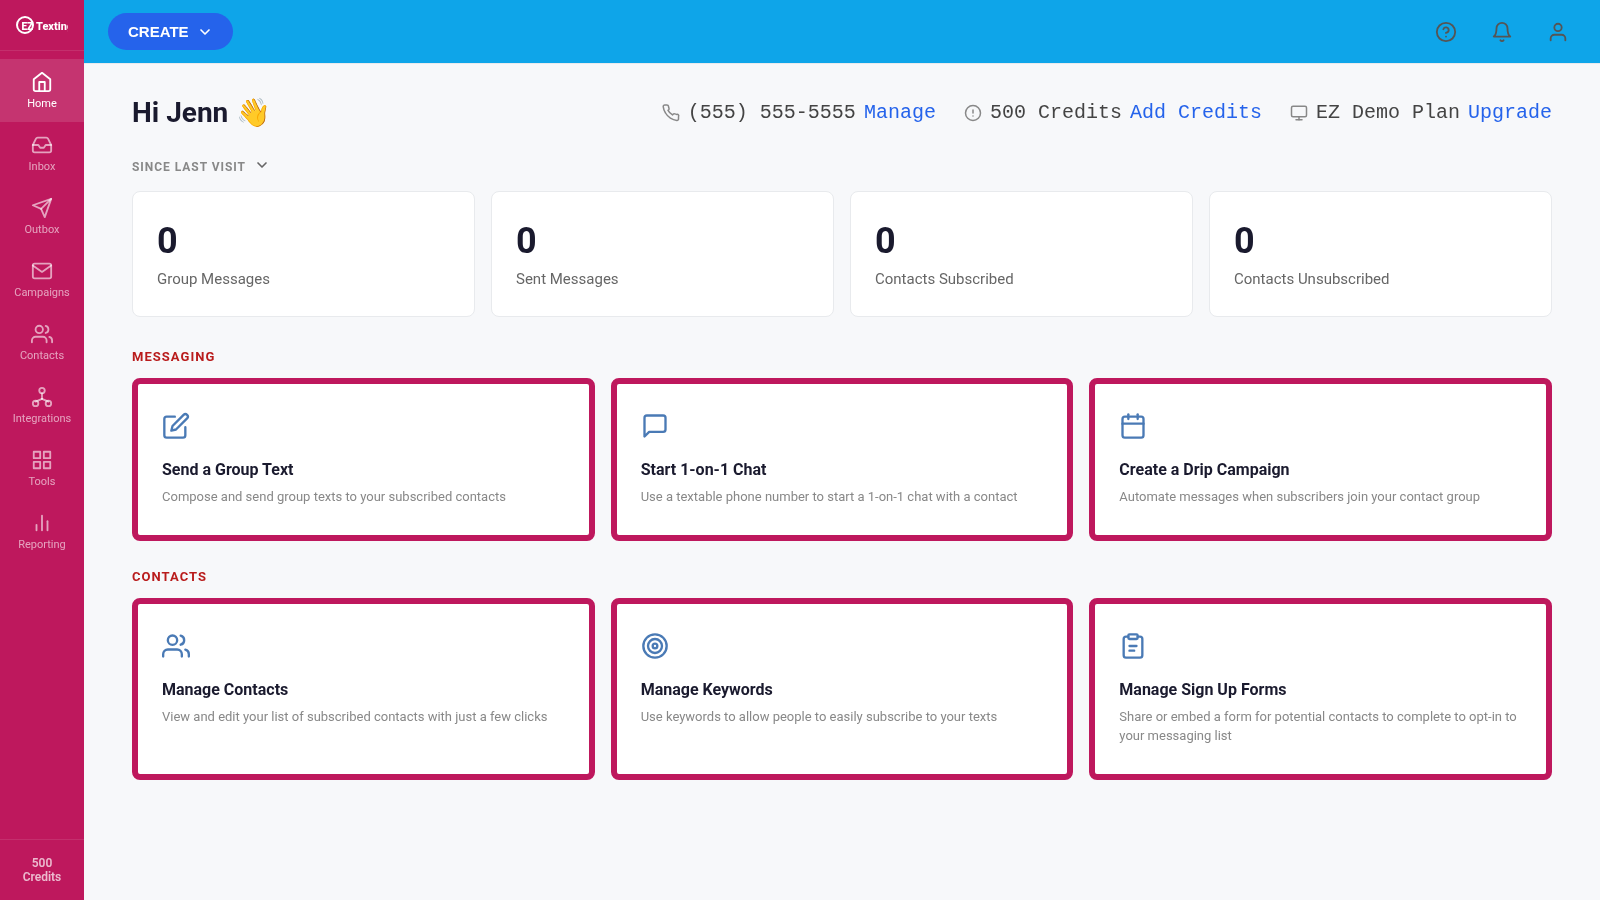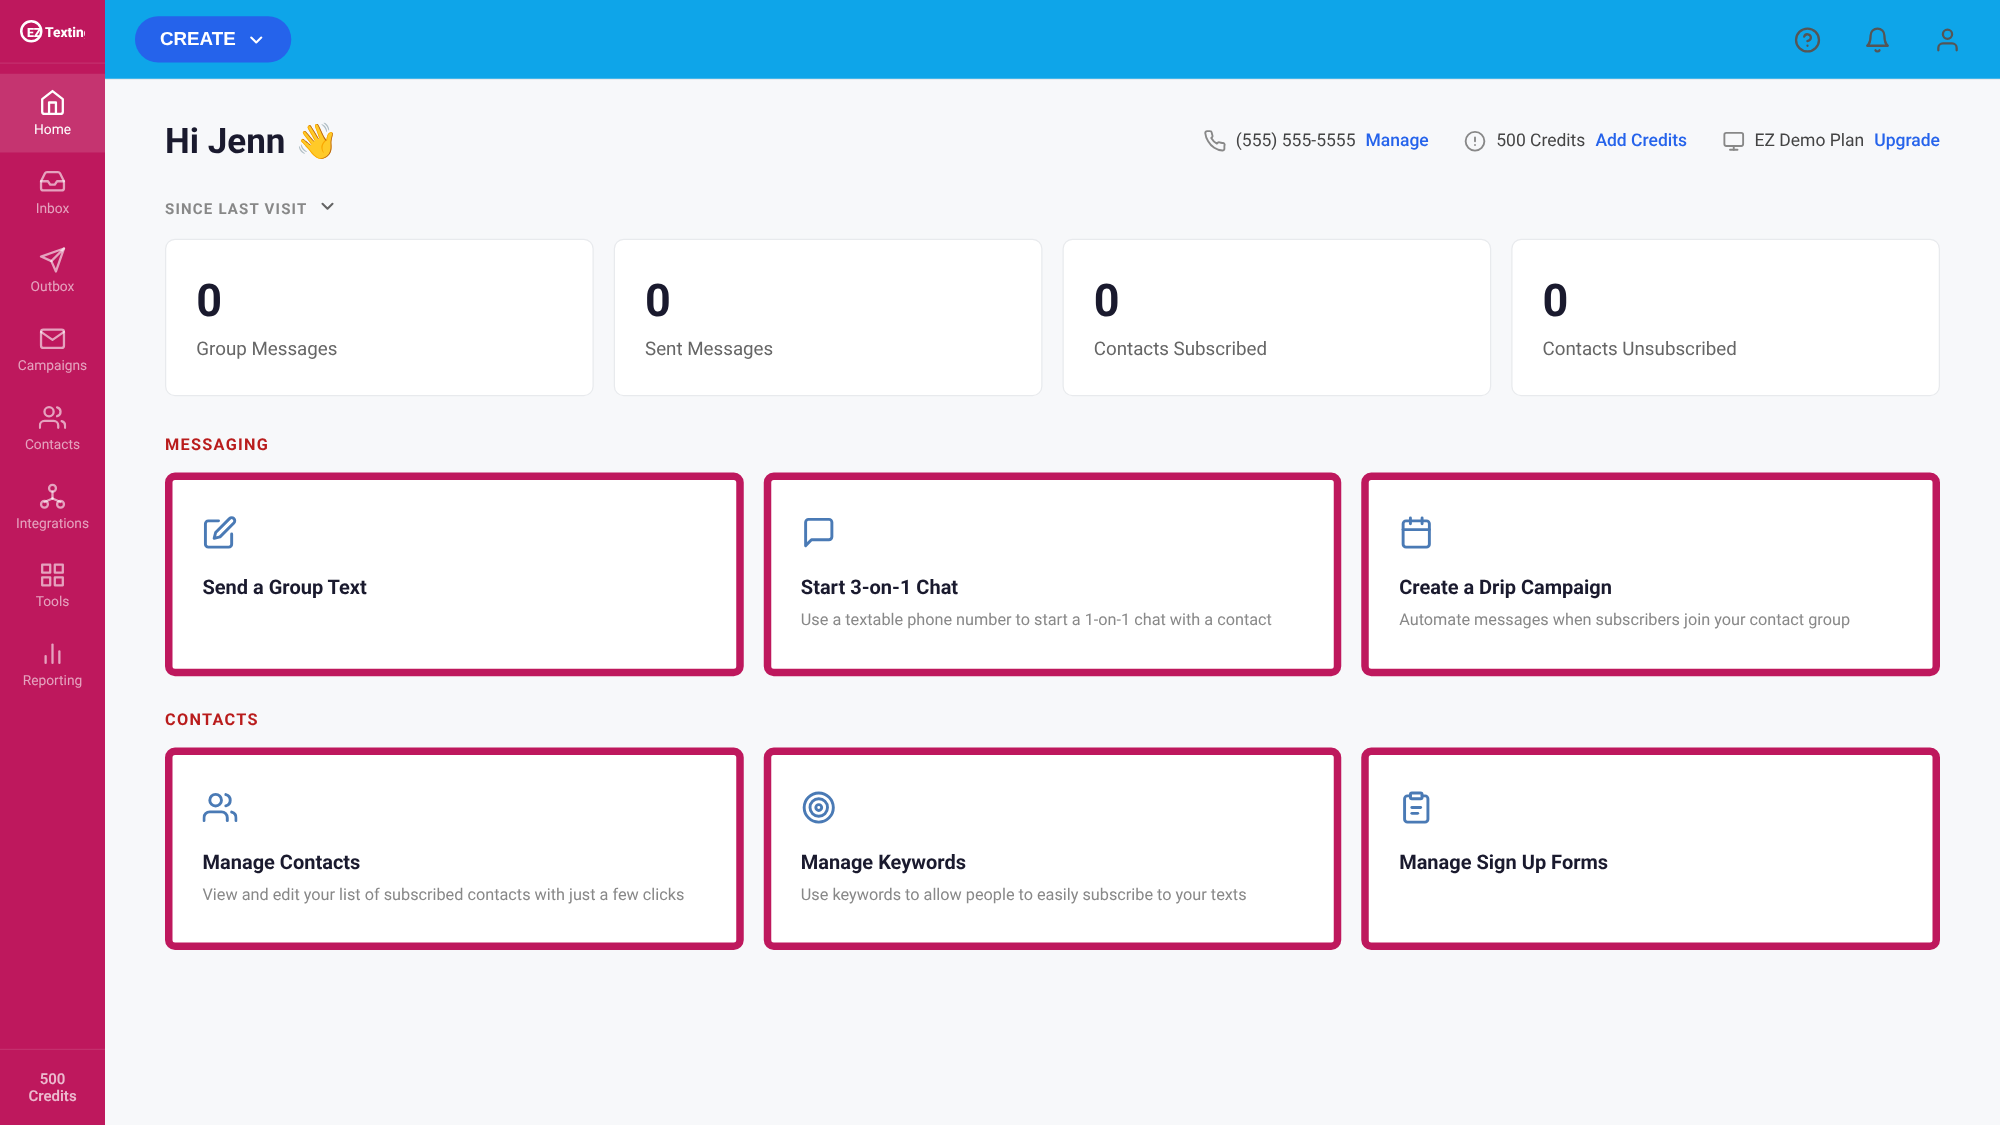--- a/index.html
+++ b/index.html
@@ -129,22 +129,23 @@
     }
     .header-info {
       display: flex;
       align-items: center;
       gap: 28px;
     }
     .header-info-item {
       display: flex;
       align-items: center;
       gap: 8px;
-      font-size: 14px;
+      font-size: 20px;
       color: #444;
+      font-family: Liberation Mono, monospace;
     }
     .header-info-item svg { width: 18px; height: 18px; color: #888; }
     .header-info-link {
       color: #2563eb;
       cursor: pointer;
       text-decoration: none;
       font-weight: 500;
     }
 
     
@@ -435,29 +436,30 @@
     <div class="cards-grid">
 
       <div class="action-card">
         <div class="card-icon">
           <svg viewBox="0 0 24 24" fill="none" stroke="currentColor" stroke-width="2" stroke-linecap="round" stroke-linejoin="round">
             <path d="M11 4H4a2 2 0 0 0-2 2v14a2 2 0 0 0 2 2h14a2 2 0 0 0 2-2v-7"></path>
             <path d="M18.5 2.5a2.121 2.121 0 0 1 3 3L12 15l-4 1 1-4 9.5-9.5z"></path>
           </svg>
         </div>
         <div class="card-title">Send a Group Text</div>
+        <div class="card-desc">Compose and send group texts to your subscribed contacts</div>
       </div>
 
       <div class="action-card">
         <div class="card-icon">
           <svg viewBox="0 0 24 24" fill="none" stroke="currentColor" stroke-width="2" stroke-linecap="round" stroke-linejoin="round">
             <path d="M21 15a2 2 0 0 1-2 2H7l-4 4V5a2 2 0 0 1 2-2h14a2 2 0 0 1 2 2z"></path>
           </svg>
         </div>
-        <div class="card-title">Start 3-on-1 Chat</div>
+        <div class="card-title">Start 1-on-1 Chat</div>
         <div class="card-desc">Use a textable phone number to start a 1-on-1 chat with a contact</div>
       </div>
 
       <div class="action-card">
         <div class="card-icon">
           <svg viewBox="0 0 24 24" fill="none" stroke="currentColor" stroke-width="2" stroke-linecap="round" stroke-linejoin="round">
             <rect x="3" y="4" width="18" height="18" rx="2" ry="2"></rect>
             <line x1="16" y1="2" x2="16" y2="6"></line>
             <line x1="8" y1="2" x2="8" y2="6"></line>
             <line x1="3" y1="10" x2="21" y2="10"></line>
@@ -499,16 +501,17 @@
       <div class="action-card">
         <div class="card-icon">
           <svg viewBox="0 0 24 24" fill="none" stroke="currentColor" stroke-width="2" stroke-linecap="round" stroke-linejoin="round">
             <path d="M16 4h2a2 2 0 0 1 2 2v14a2 2 0 0 1-2 2H6a2 2 0 0 1-2-2V6a2 2 0 0 1 2-2h2"></path>
             <rect x="8" y="2" width="8" height="4" rx="1" ry="1"></rect>
             <line x1="9" y1="12" x2="15" y2="12"></line>
             <line x1="9" y1="16" x2="13" y2="16"></line>
           </svg>
         </div>
         <div class="card-title">Manage Sign Up Forms</div>
+        <div class="card-desc">Share or embed a form for potential contacts to complete to opt-in to your messaging list</div>
       </div>
     </div>
   </div>
 </div>
 
 </body></html>

